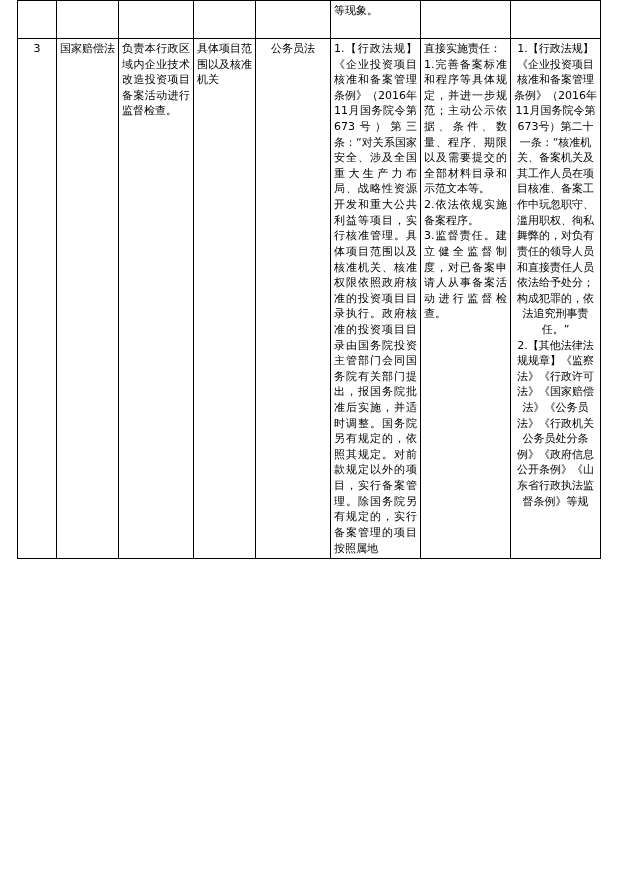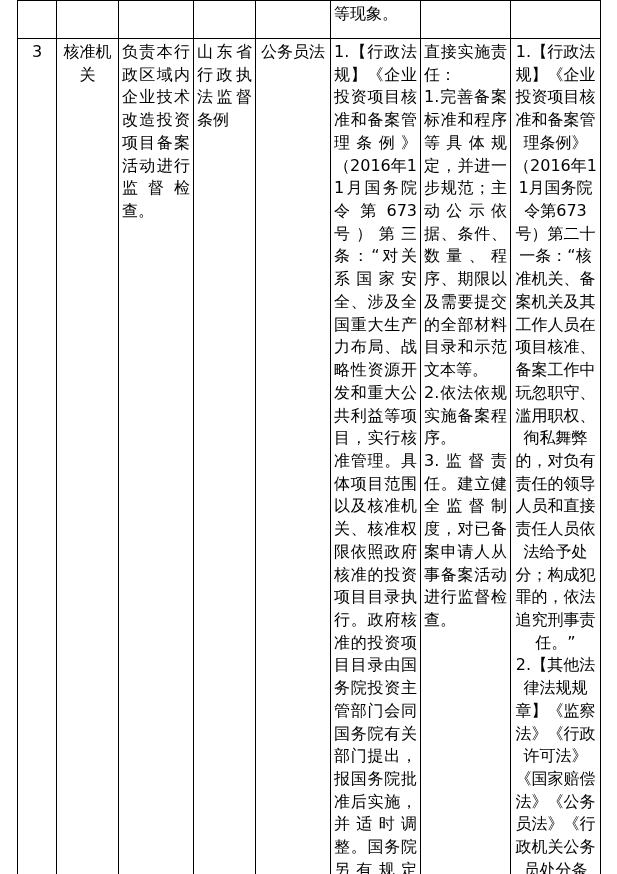--- a/index.html
+++ b/index.html
@@ -24,21 +24,21 @@
     border-collapse: collapse;
     table-layout: fixed;
     width: 583px;
     margin-left: 17px;
     margin-top: 0px;
   }
   table.doc-table td {
     border: 1px solid #000000;
     vertical-align: top;
     padding: 2px 3px;
-    font-size: 16px;
+    font-size: 11px;
     line-height: 1.42;
     text-align: center;
     word-break: break-all;
     letter-spacing: 0px;
   }
   td.mid {
     vertical-align: middle;
   }
   .cell-text {
     display: block;
@@ -99,27 +99,27 @@
           </td>
         <td>
             <span class="cell-text center"></span>
           </td>
       </tr>
       <tr>
         <td class="mid">
             <span class="cell-text center">3</span>
           </td>
         <td class="mid">
-            <span class="cell-text center">核准机关</span>
+            <span class="cell-text center">国家赔偿法</span>
           </td>
         <td class="mid">
             <span class="cell-text">负责本行政区域内企业技术改造投资项目备案活动进行监督检查。</span>
           </td>
         <td class="mid">
-            <span class="cell-text">山东省行政执法监督条例</span>
+            <span class="cell-text">具体项目范围以及核准机关</span>
           </td>
         <td class="mid">
             <span class="cell-text center">公务员法</span>
           </td>
         <td>
             <span class="cell-text">1.【行政法规】《企业投资项目核准和备案管理条例》（2016年11月国务院令第673号）第三条：“对关系国家安全、涉及全国重大生产力布局、战略性资源开发和重大公共利益等项目，实行核准管理。具体项目范围以及核准机关、核准权限依照政府核准的投资项目目录执行。政府核准的投资项目目录由国务院投资主管部门会同国务院有关部门提出，报国务院批准后实施，并适时调整。国务院另有规定的，依照其规定。对前款规定以外的项目，实行备案管理。除国务院另有规定的，实行备案管理的项目按照属地</span>
           </td>
         <td>
             <span class="cell-text">直接实施责任：
 1.完善备案标准和程序等具体规定，并进一步规范；主动公示依据、条件、数量、程序、期限以及需要提交的全部材料目录和示范文本等。

